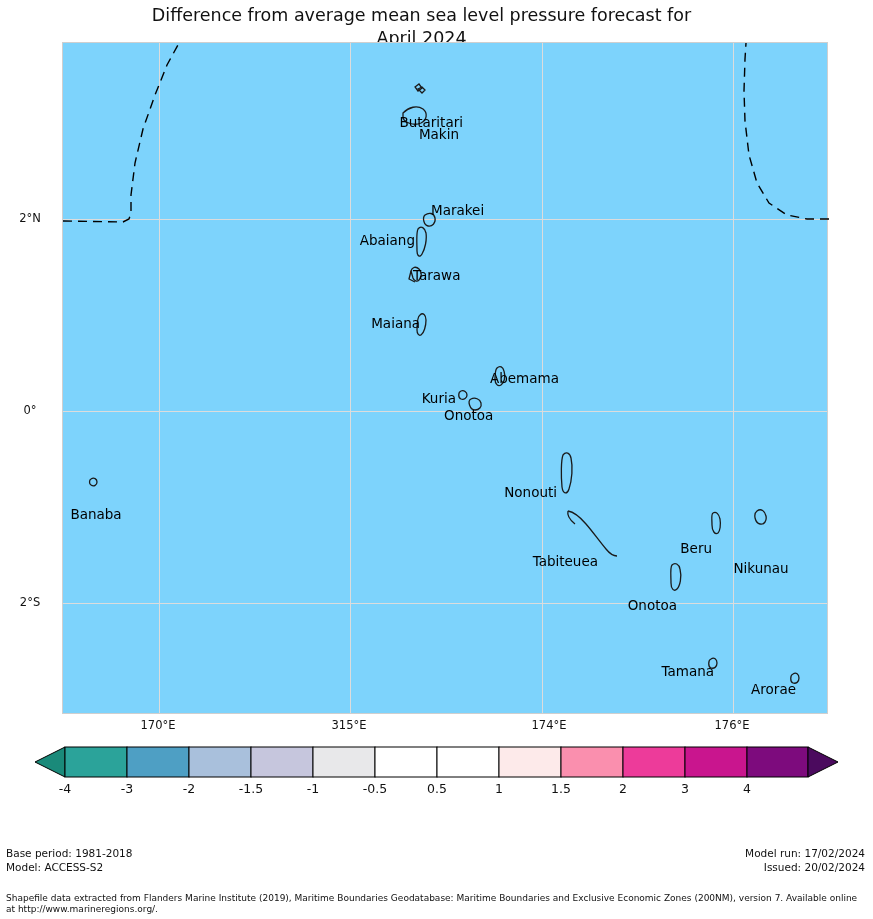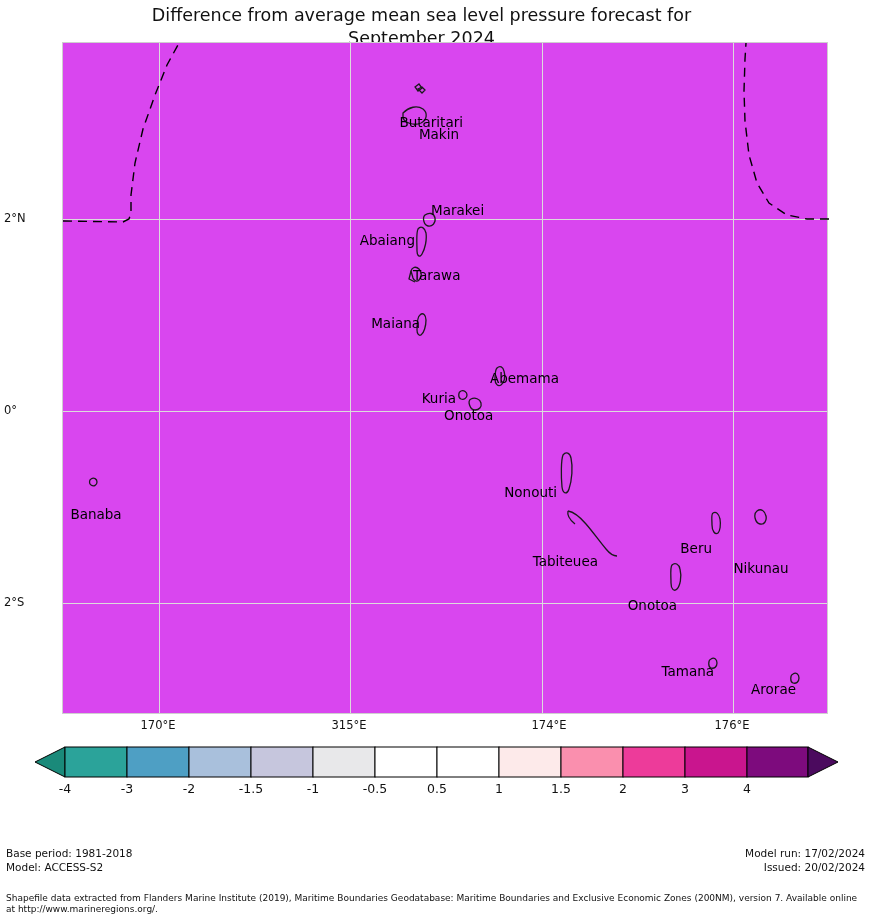--- a/index.html
+++ b/index.html
@@ -34,41 +34,41 @@
   }
   
   #plot {
     position: absolute;
     left: 62px;
     top: 42px;
     width: 766px;
     height: 672px;
     border: 1px solid #cfcfcf;
     box-sizing: border-box;
-    background: #d946ef;
+    background: #7dd3fc;
   }
   .gridline {
     position: absolute;
     background: #dcdcdc;
   }
   .gridline.v { width: 1px; top: 0; bottom: 0; }
   .gridline.h { height: 1px; left: 0; right: 0; }
 
   
   .xtick {
     position: absolute;
     top: 718px;
     font-size: 11.5px;
     transform: translateX(-50%);
     color: #111;
   }
   .ytick {
     position: absolute;
     font-size: 11.5px;
-    text-align: left;
+    text-align: center;
     width: 52px;
     transform: translateY(-50%);
     color: #111;
   }
   
   .island-label {
     position: absolute;
     font-size: 13.5px;
     white-space: nowrap;
     color: #000;
@@ -147,21 +147,21 @@
     width: 860px;
   }
 </style>
 </head>
 <body>
 
 <div id="page">
 
   <div class="title">
     <div>Difference from average mean sea level pressure forecast for</div>
-    <div>September 2024</div>
+    <div>April 2024</div>
   </div>
 
   <div id="plot">
 
     <div class="gridline v" style="left:95.75px;"></div>
     <div class="gridline v" style="left:287.25px;"></div>
     <div class="gridline v" style="left:478.75px;"></div>
     <div class="gridline v" style="left:670.25px;"></div>
 
     <div class="gridline h" style="top:176px;"></div>

